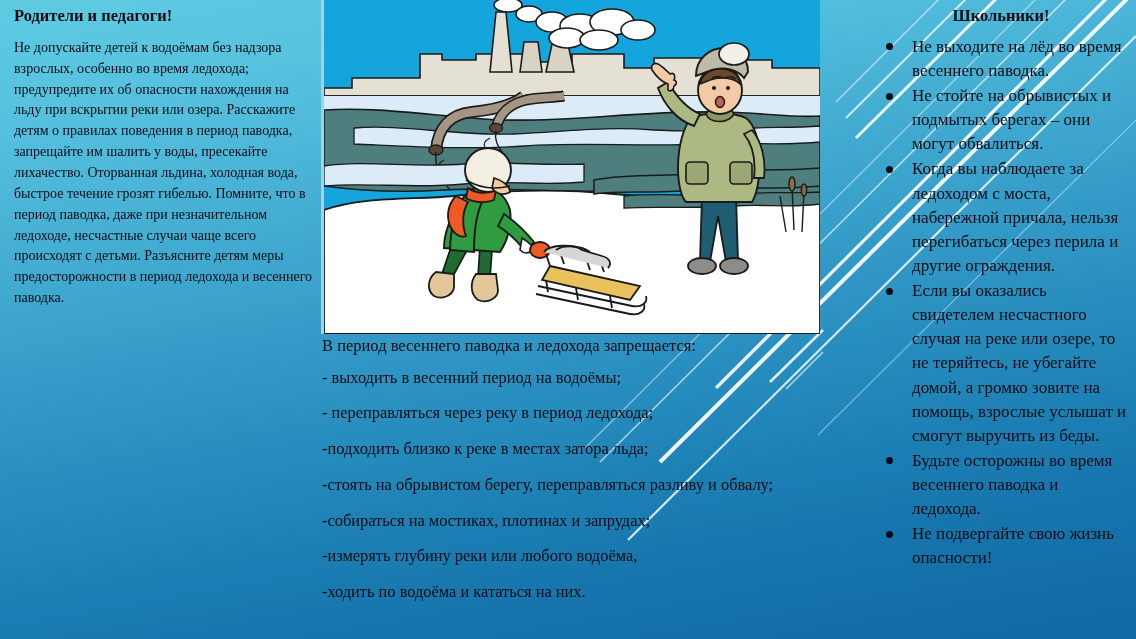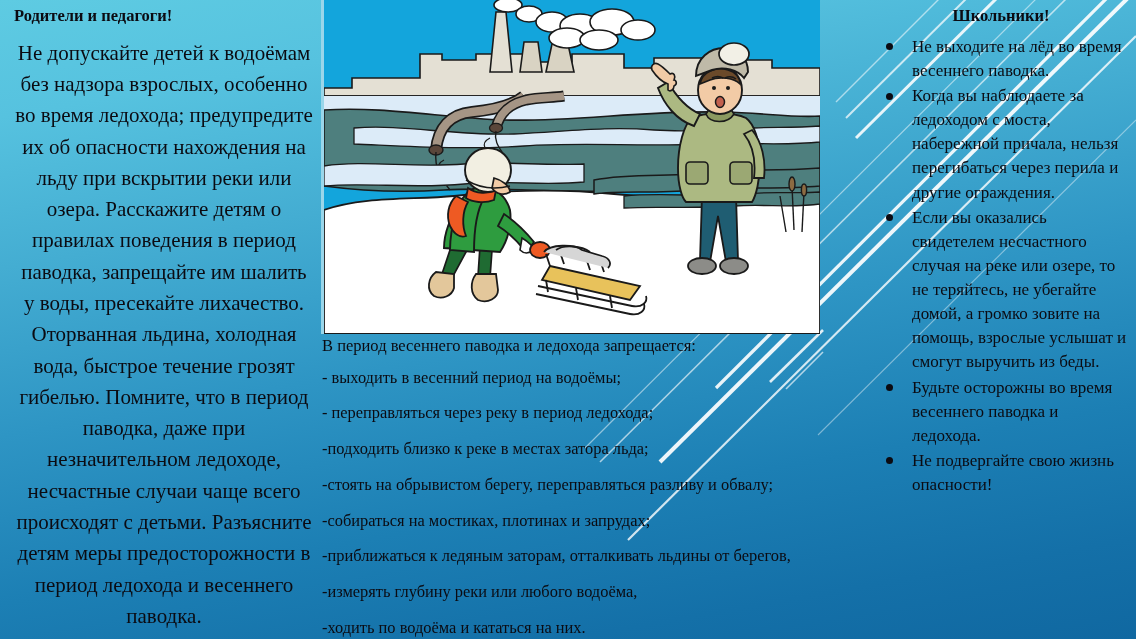--- a/index.html
+++ b/index.html
@@ -44,25 +44,25 @@
     width: 300px;
   }
   #left-col .col-heading {
     font-weight: bold;
     font-size: 16.5px;
     color: #0b0b12;
     line-height: 1.2;
     margin: 0 0 12px 0;
   }
   #left-col .col-body {
-    font-size: 21px;
+    font-size: 14px;
     color: #0b0b12;
     line-height: 1.49;
     margin: 0;
-    text-align: center;
+    text-align: left;
   }
 
   
   #illustration {
     position: absolute;
     left: 321px;
     top: 0px;
     width: 499px;
     height: 334px;
     background: #ffffff;
@@ -318,34 +318,37 @@
     </svg>
   </div>
 
   <div id="center-text">
     <h3 class="ct-heading">В период весеннего паводка и ледохода запрещается:</h3>
     <p class="ct-line">- выходить в весенний период на водоёмы;</p>
     <p class="ct-line">- переправляться через реку в период ледохода;</p>
     <p class="ct-line">-подходить близко к реке в местах затора льда;</p>
     <p class="ct-line">-стоять на обрывистом берегу, переправляться разливу и обвалу;</p>
     <p class="ct-line">-собираться на мостиках, плотинах и запрудах;</p>
-    <p class="ct-line">-приближаться к ледяным заторам, отталкивать льдины от берегов,</p>
     <p class="ct-line">-измерять глубину реки или любого водоёма,</p>
     <p class="ct-line">-ходить по водоёма и кататься на них.</p>
   </div>
 
   <div id="right-col">
     <h2 class="col-heading">Школьники!</h2>
     <ul class="bullets">
       <li>
         <span class="bullet-dot"></span>
         <span>Не выходите на лёд во время весеннего паводка.</span>
       </li>
       <li>
         <span class="bullet-dot"></span>
+        <span>Не стойте на обрывистых и подмытых берегах – они могут обвалиться.</span>
+      </li>
+      <li>
+        <span class="bullet-dot"></span>
         <span>Когда вы наблюдаете за ледоходом с моста, набережной причала, нельзя перегибаться через перила и другие ограждения.</span>
       </li>
       <li>
         <span class="bullet-dot"></span>
         <span>Если вы оказались свидетелем несчастного случая на реке или озере, то не теряйтесь, не убегайте домой, а громко зовите на помощь, взрослые услышат и смогут выручить из беды.</span>
       </li>
       <li>
         <span class="bullet-dot"></span>
         <span>Будьте осторожны во время весеннего паводка и ледохода.</span>
       </li>

